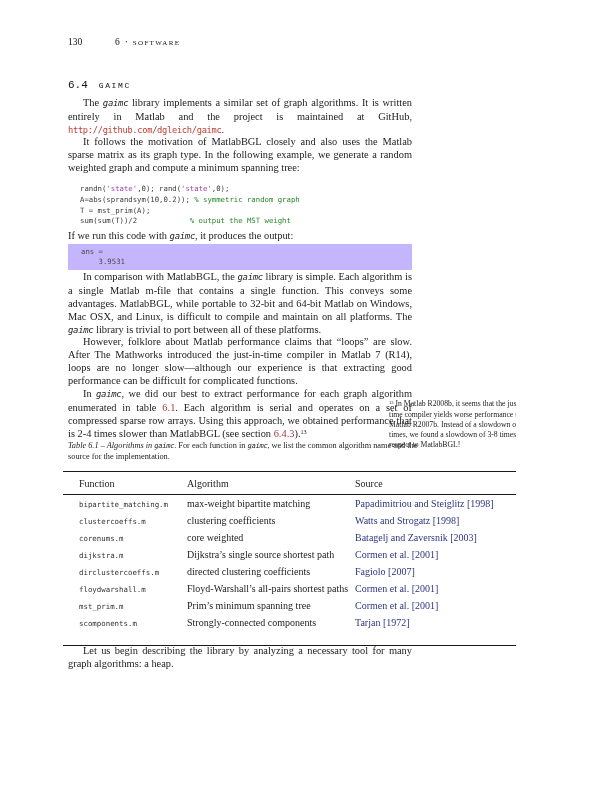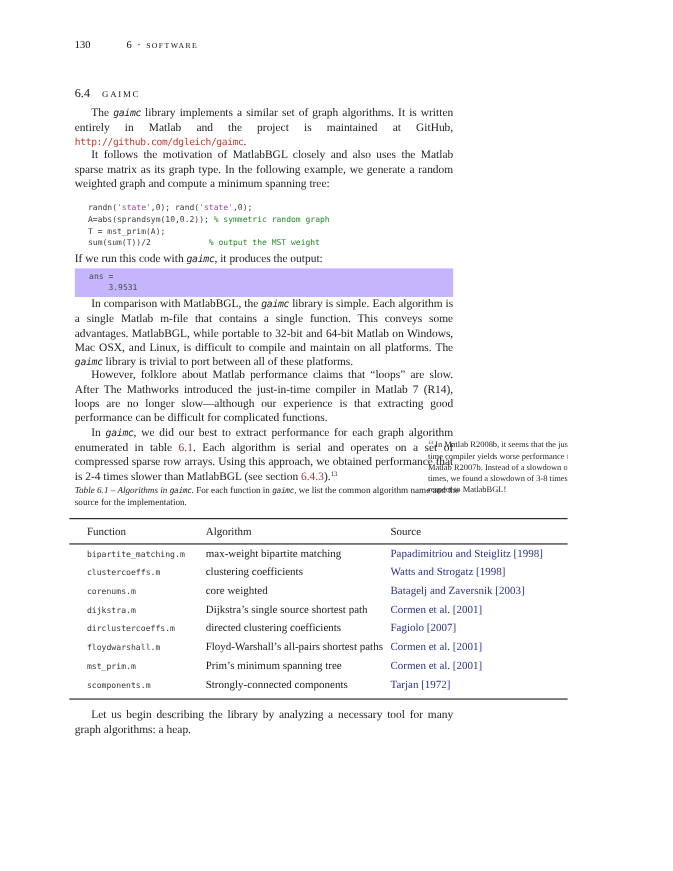--- a/index.html
+++ b/index.html
@@ -6,21 +6,21 @@
   html,body { background:#ffffff; }
   .page {
     position:relative; width:516px; height:792px; background:#ffffff;
     font-family:"Liberation Serif", serif; color:#1b1b1b; overflow:hidden;
   }
   
   .running-head { position:absolute; top:37px; left:68px; font-size:9.5px; color:#111; }
   .page-num { display:inline-block; width:47px; }
   .head-title { font-variant:small-caps; letter-spacing:1.3px; }
   
-  .section-heading { position:absolute; top:79px; left:68px; font-size:11px; color:#111; }
+  .section-heading { position:absolute; top:79px; left:68px; font-size:11px; color:#111;font-family:Liberation Mono, monospace; }
   .section-number { margin-right:11px; }
   .section-title { font-variant:small-caps; letter-spacing:1.6px; }
   
   .para {
     position:absolute; left:68px; width:344px;
     font-size:10.4px; line-height:13px; text-align:justify;
   }
   .indent { text-indent:15px; }
   .tt { font-family:"DejaVu Sans Mono", monospace; font-style:italic; font-size:0.86em; letter-spacing:-0.3px; }
   .url { font-family:"DejaVu Sans Mono", monospace; font-size:0.84em; color:#bd3b2f; letter-spacing:-0.3px; }
@@ -50,21 +50,21 @@
   
   .table-caption {
     position:absolute; left:68px; top:440px; width:350px;
     font-size:8.3px; line-height:11px;
   }
   .cap-it { font-style:italic; }
   
   .algo-table {
     position:absolute; left:63px; top:471px; width:477px;
     border-top:1.5px solid #1a1a1a; border-bottom:1.5px solid #1a1a1a;
-    padding-bottom:4px;
+    padding-bottom:14px;
   }
   .t-head, .t-row {
     display:grid; grid-template-columns:108px 168px 1fr;
     padding-left:16px; align-items:baseline;
   }
   .t-head {
     border-bottom:1px solid #1a1a1a; padding-top:5px; padding-bottom:4px;
     font-size:10px; line-height:13px;
   }
   .t-row { height:17px; line-height:17px; }

